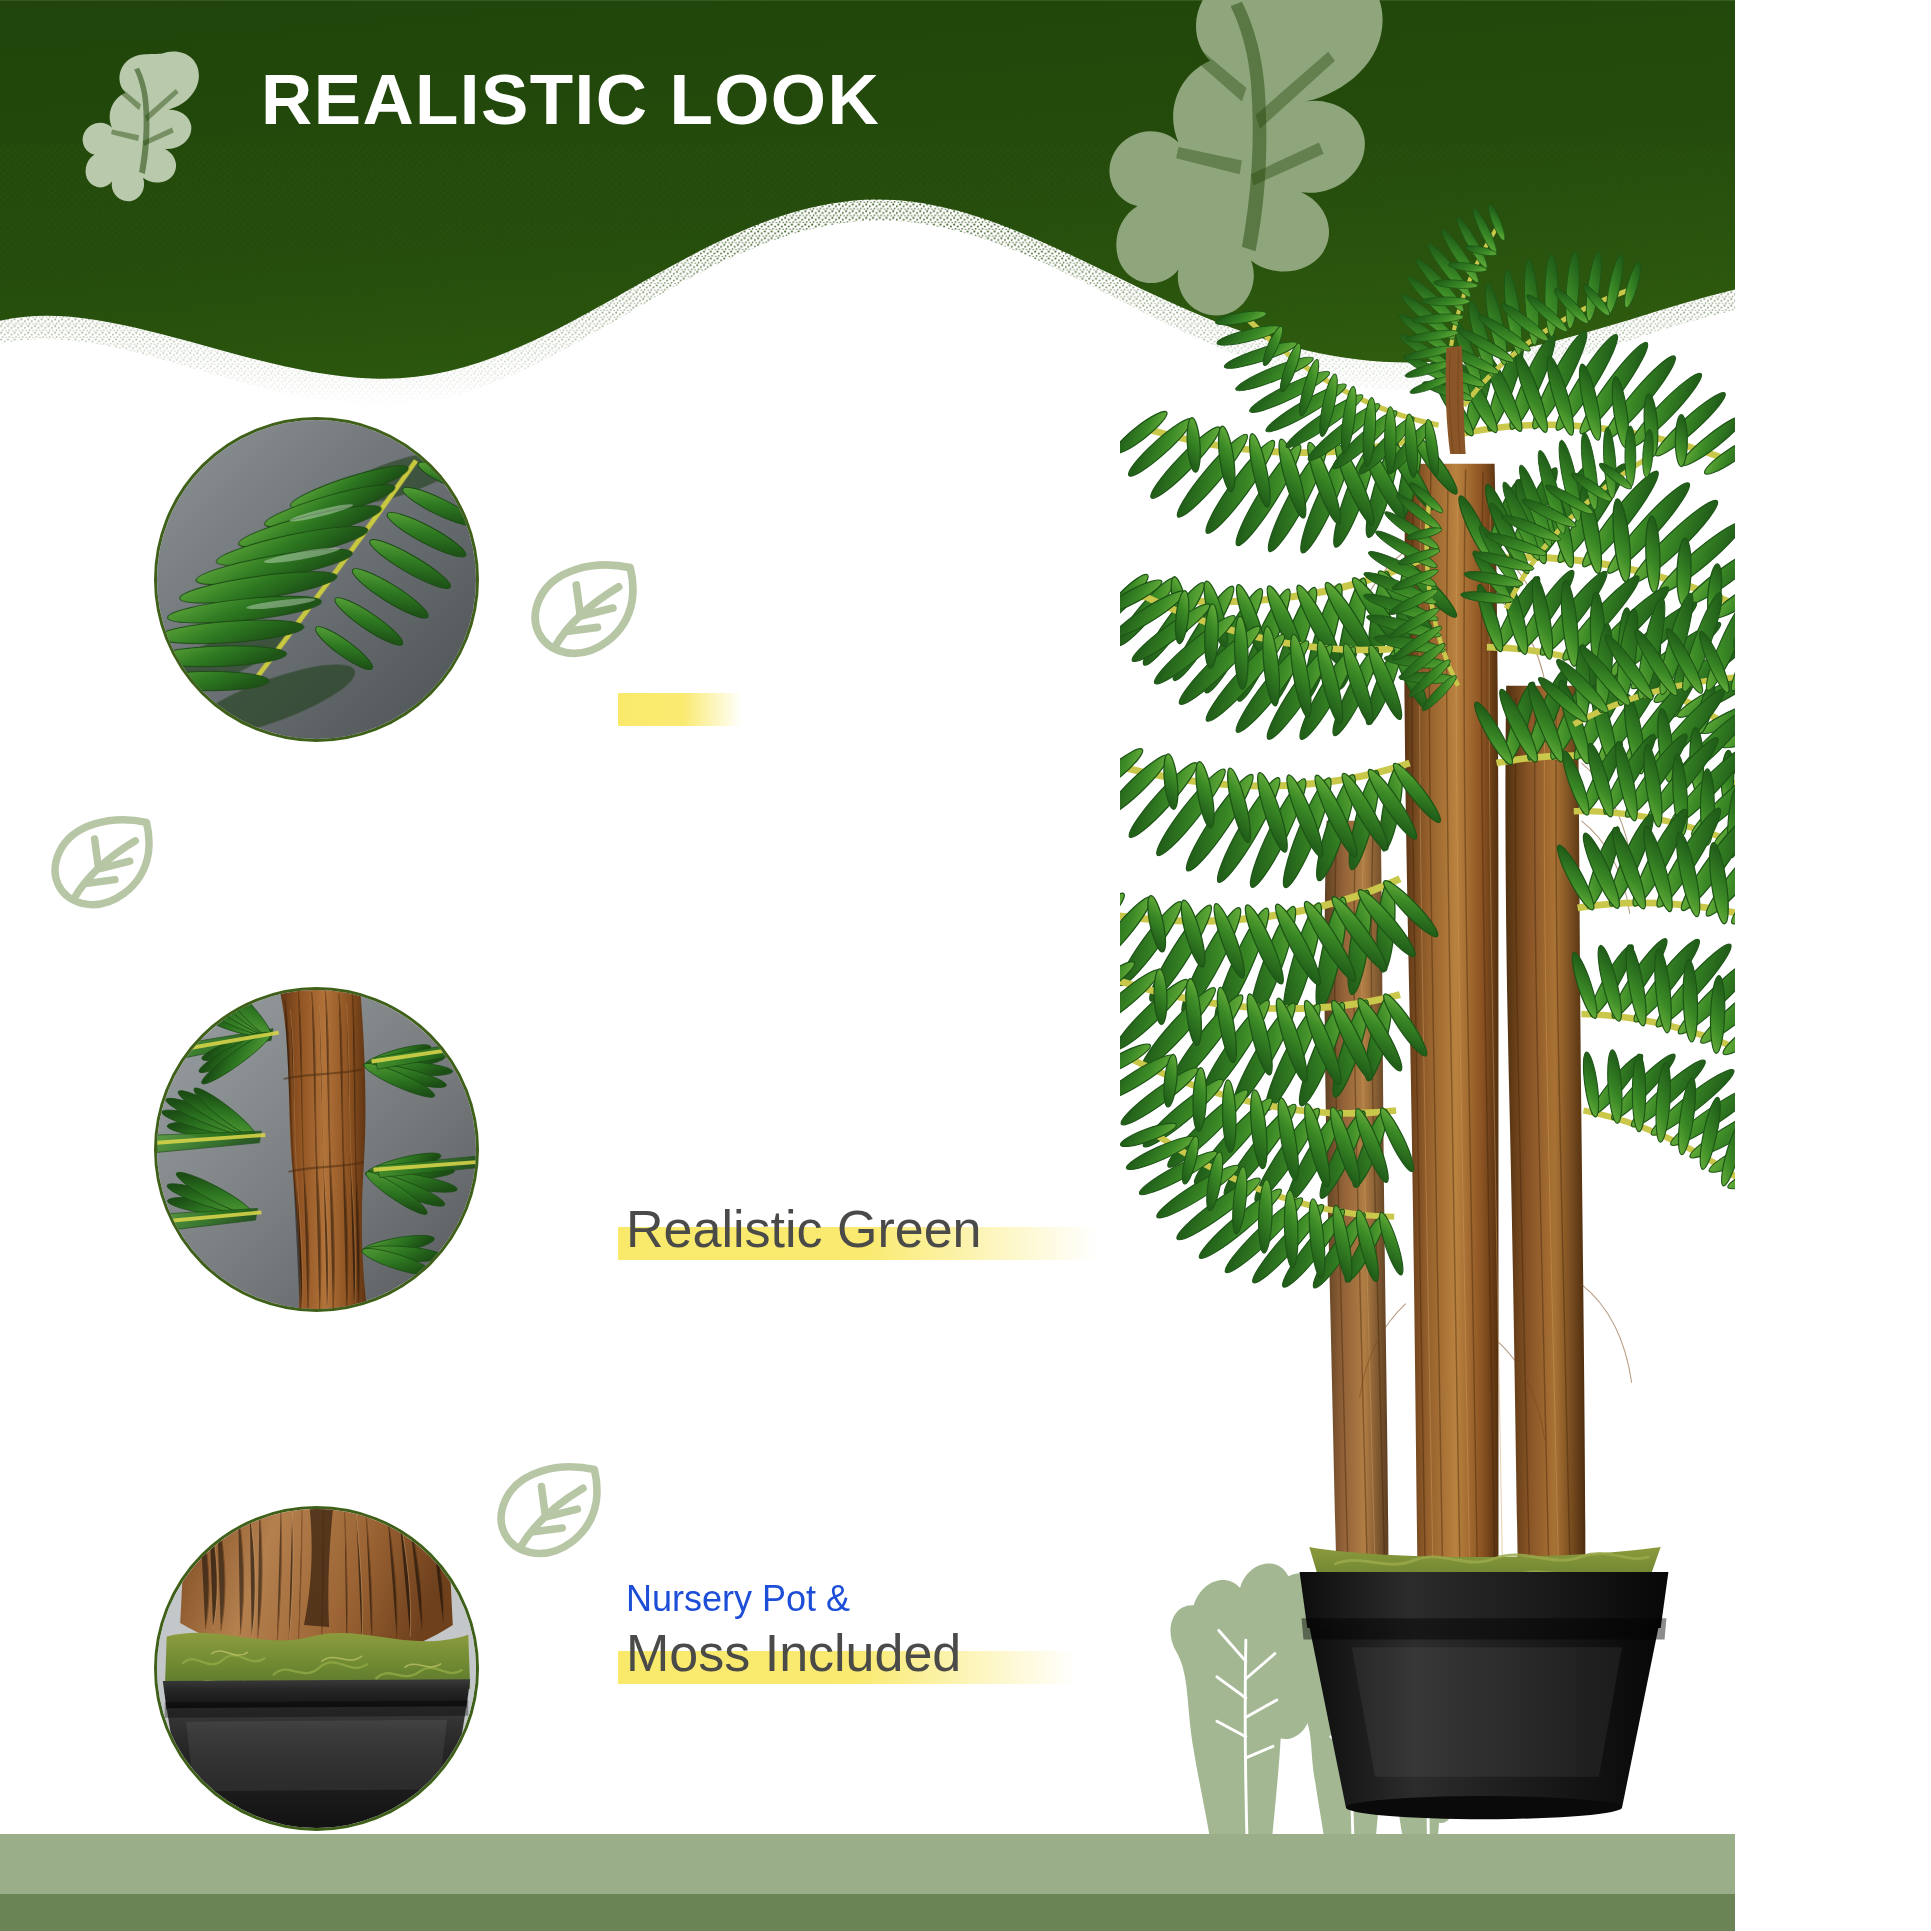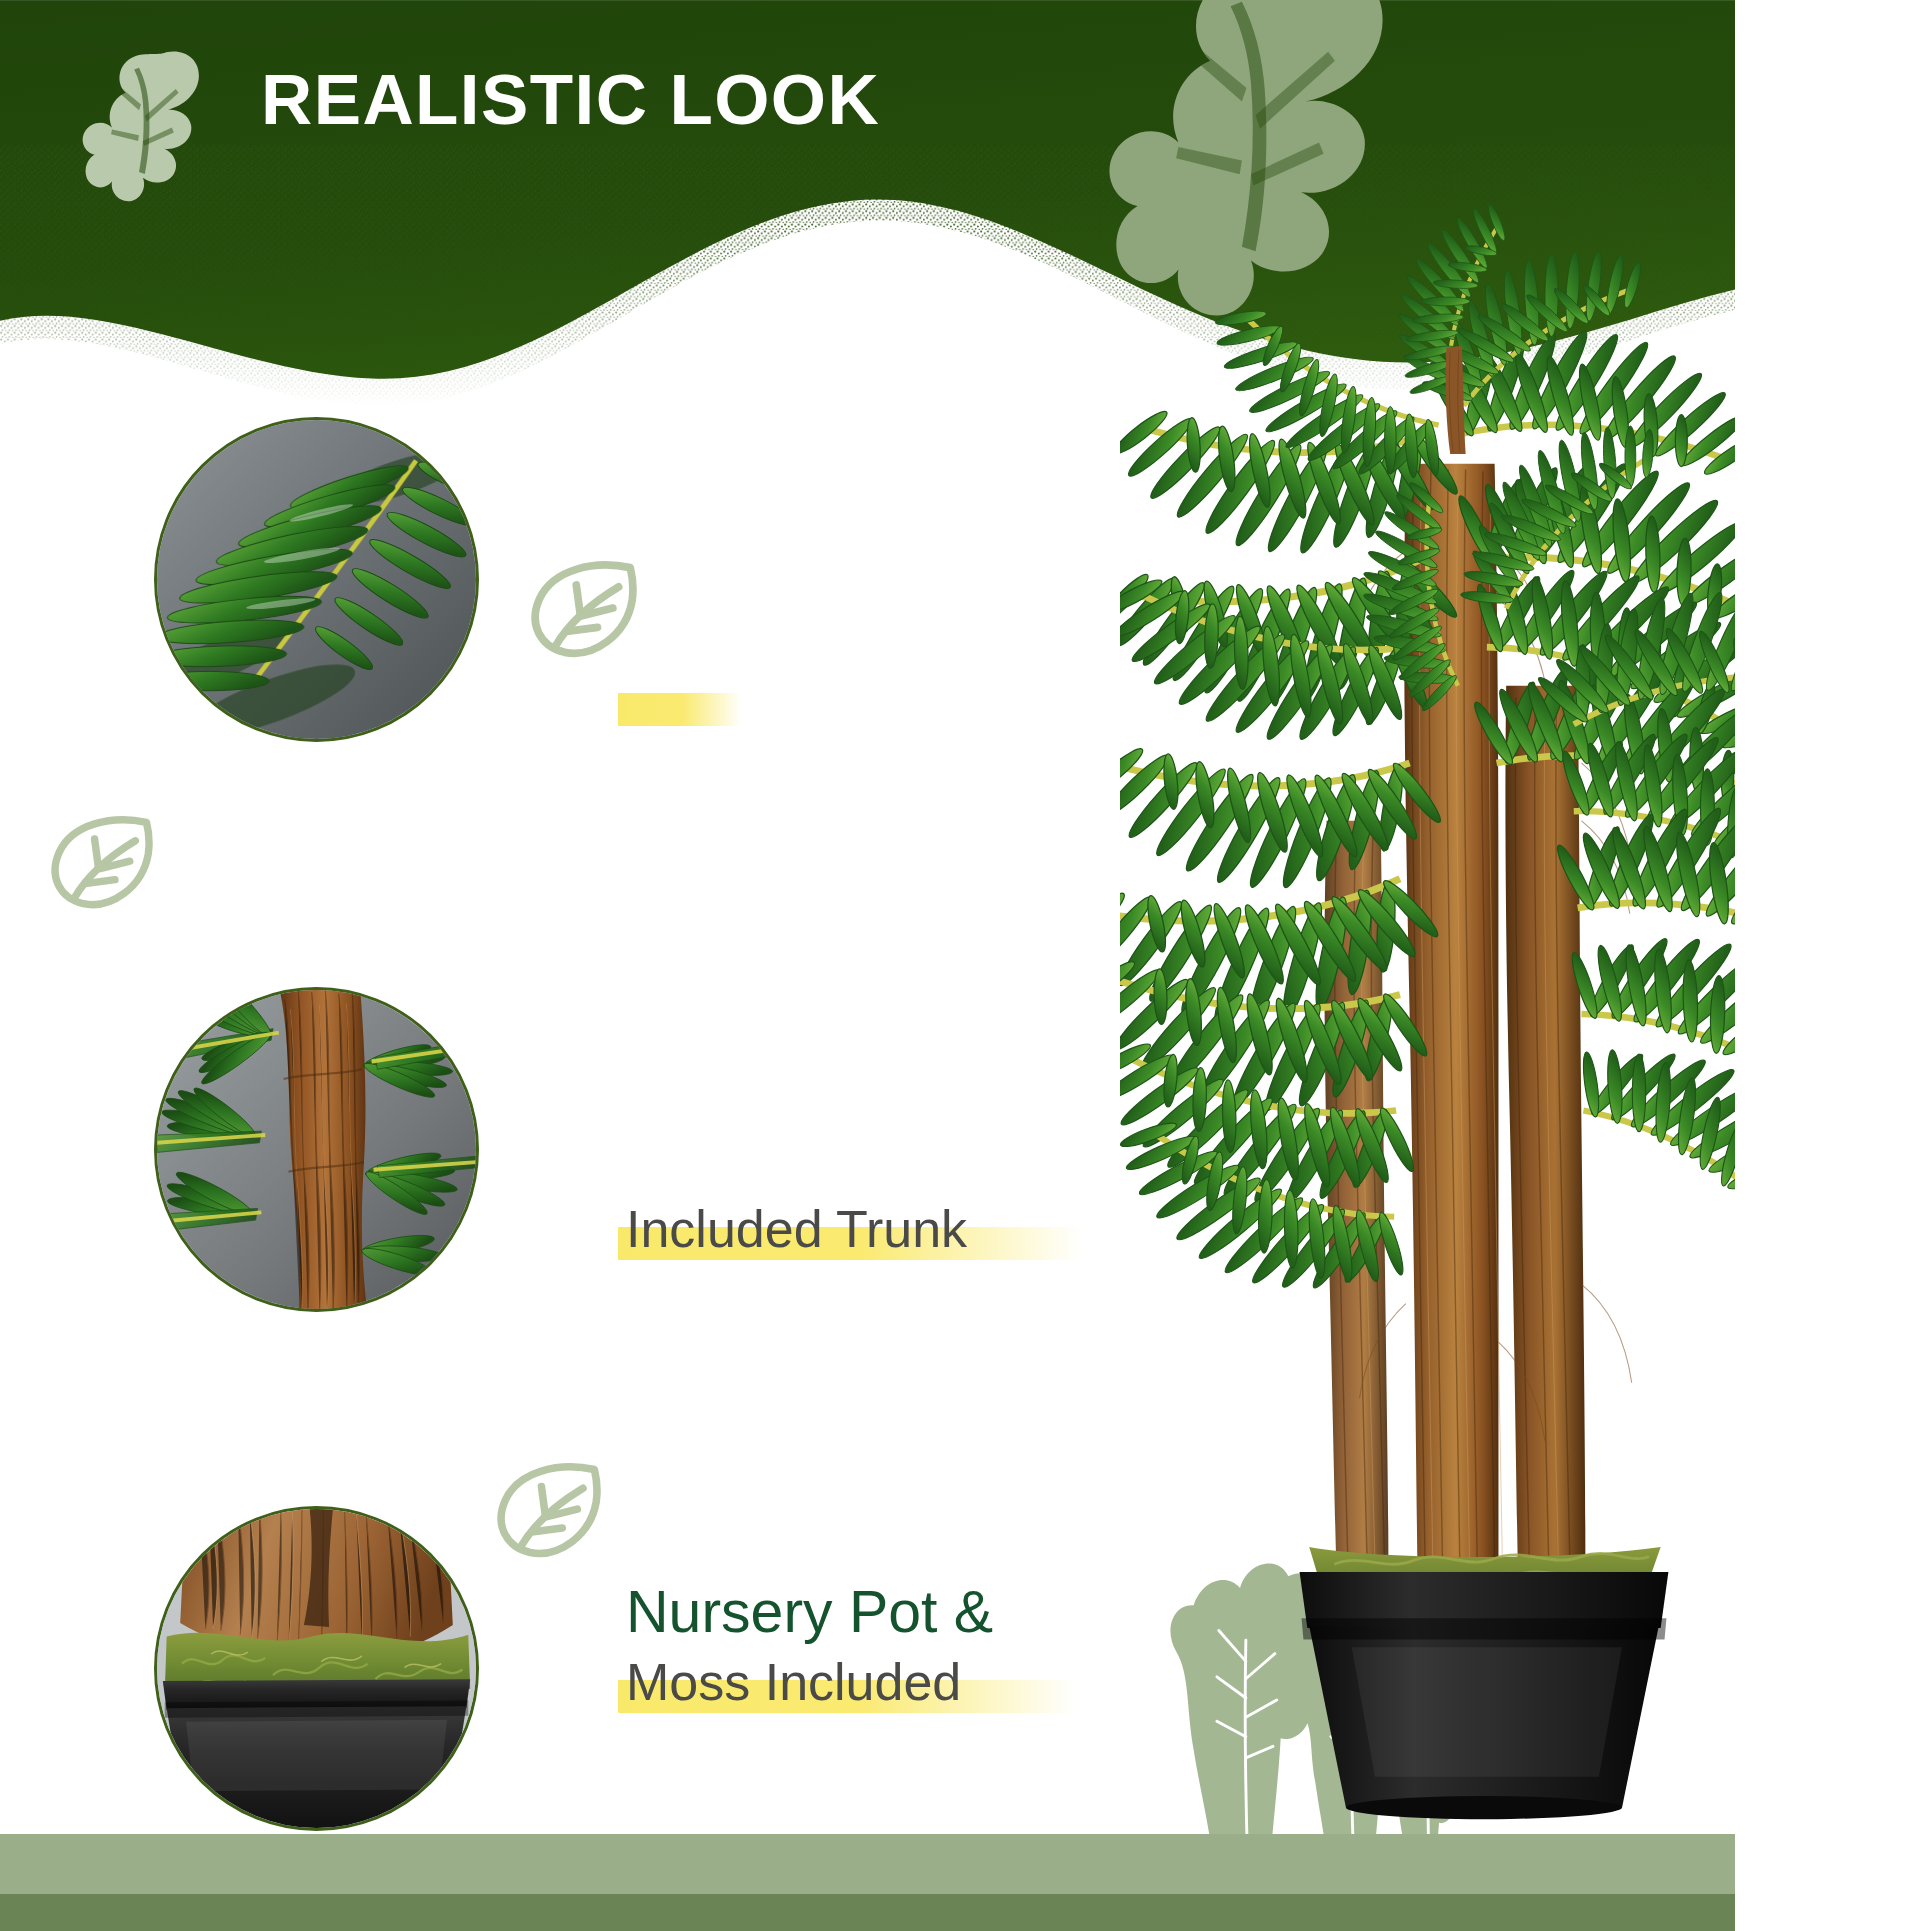--- a/index.html
+++ b/index.html
@@ -37,21 +37,21 @@
   .circle .photo{position:absolute;inset:0;}
 
   .label-block{position:absolute;}
   .hl-line{position:relative;display:inline-block;line-height:1.25;}
   .hl-line .bar{
     position:absolute;left:-7.7px;right:-116px;bottom:1.9px;height:33px;
     background:linear-gradient(to right,#f9e96b 0%,#faea70 52%,rgba(250,234,112,0) 100%);
     border-radius:1px;
   }
   .hl-line .txt{position:relative;z-index:2;color:#4a4a48;font-size:52px;font-weight:400;white-space:nowrap;}
-  .plain-line{display:block;color:#14532d;font-size:59px;line-height:1.25;white-space:nowrap;}
+  .plain-line{display:block;color:#1d4ed8;font-size:36px;line-height:1.25;white-space:nowrap;}
 
   .outline-leaf{position:absolute;}
 
   
   .product{position:absolute;left:1120px;top:145px;width:811px;height:1680px;}
 
   
   .bush{position:absolute;left:1101px;top:1468px;width:367px;height:406px;}
 
   
@@ -417,21 +417,21 @@
       <path d="M108,10 C70,2 28,12 14,42 C2,68 14,92 40,98 C70,104 104,80 110,44 C112,30 110,18 108,10 Z" fill="none" stroke="#b7c6a5" stroke-width="8" stroke-linecap="round" stroke-linejoin="round"></path>
       <path d="M30,92 C44,68 66,48 96,30" fill="none" stroke="#b7c6a5" stroke-width="8" stroke-linecap="round"></path>
       <path d="M56,58 L52,28" fill="none" stroke="#b7c6a5" stroke-width="8" stroke-linecap="round"></path>
       <path d="M58,60 L90,52" fill="none" stroke="#b7c6a5" stroke-width="8" stroke-linecap="round"></path>
       <path d="M44,76 L74,72" fill="none" stroke="#b7c6a5" stroke-width="8" stroke-linecap="round"></path>
     </svg>
 
     <div class="label-block" style="left:626px;top:1197px;">
       <div class="hl-line">
         <span class="bar"></span>
-        <span class="txt">Included Trunk</span>
+        <span class="txt">Realistic Green</span>
       </div>
     </div>
   </div>
 
   <div class="feature">
 
     <div class="circle" style="left:154px;top:1506px;width:319px;height:319px;">
       <svg class="photo" width="319" height="319" viewBox="0 0 330 330">
         <defs>
           <linearGradient id="coirG" x1="0" y1="0" x2="1" y2="0.2">

